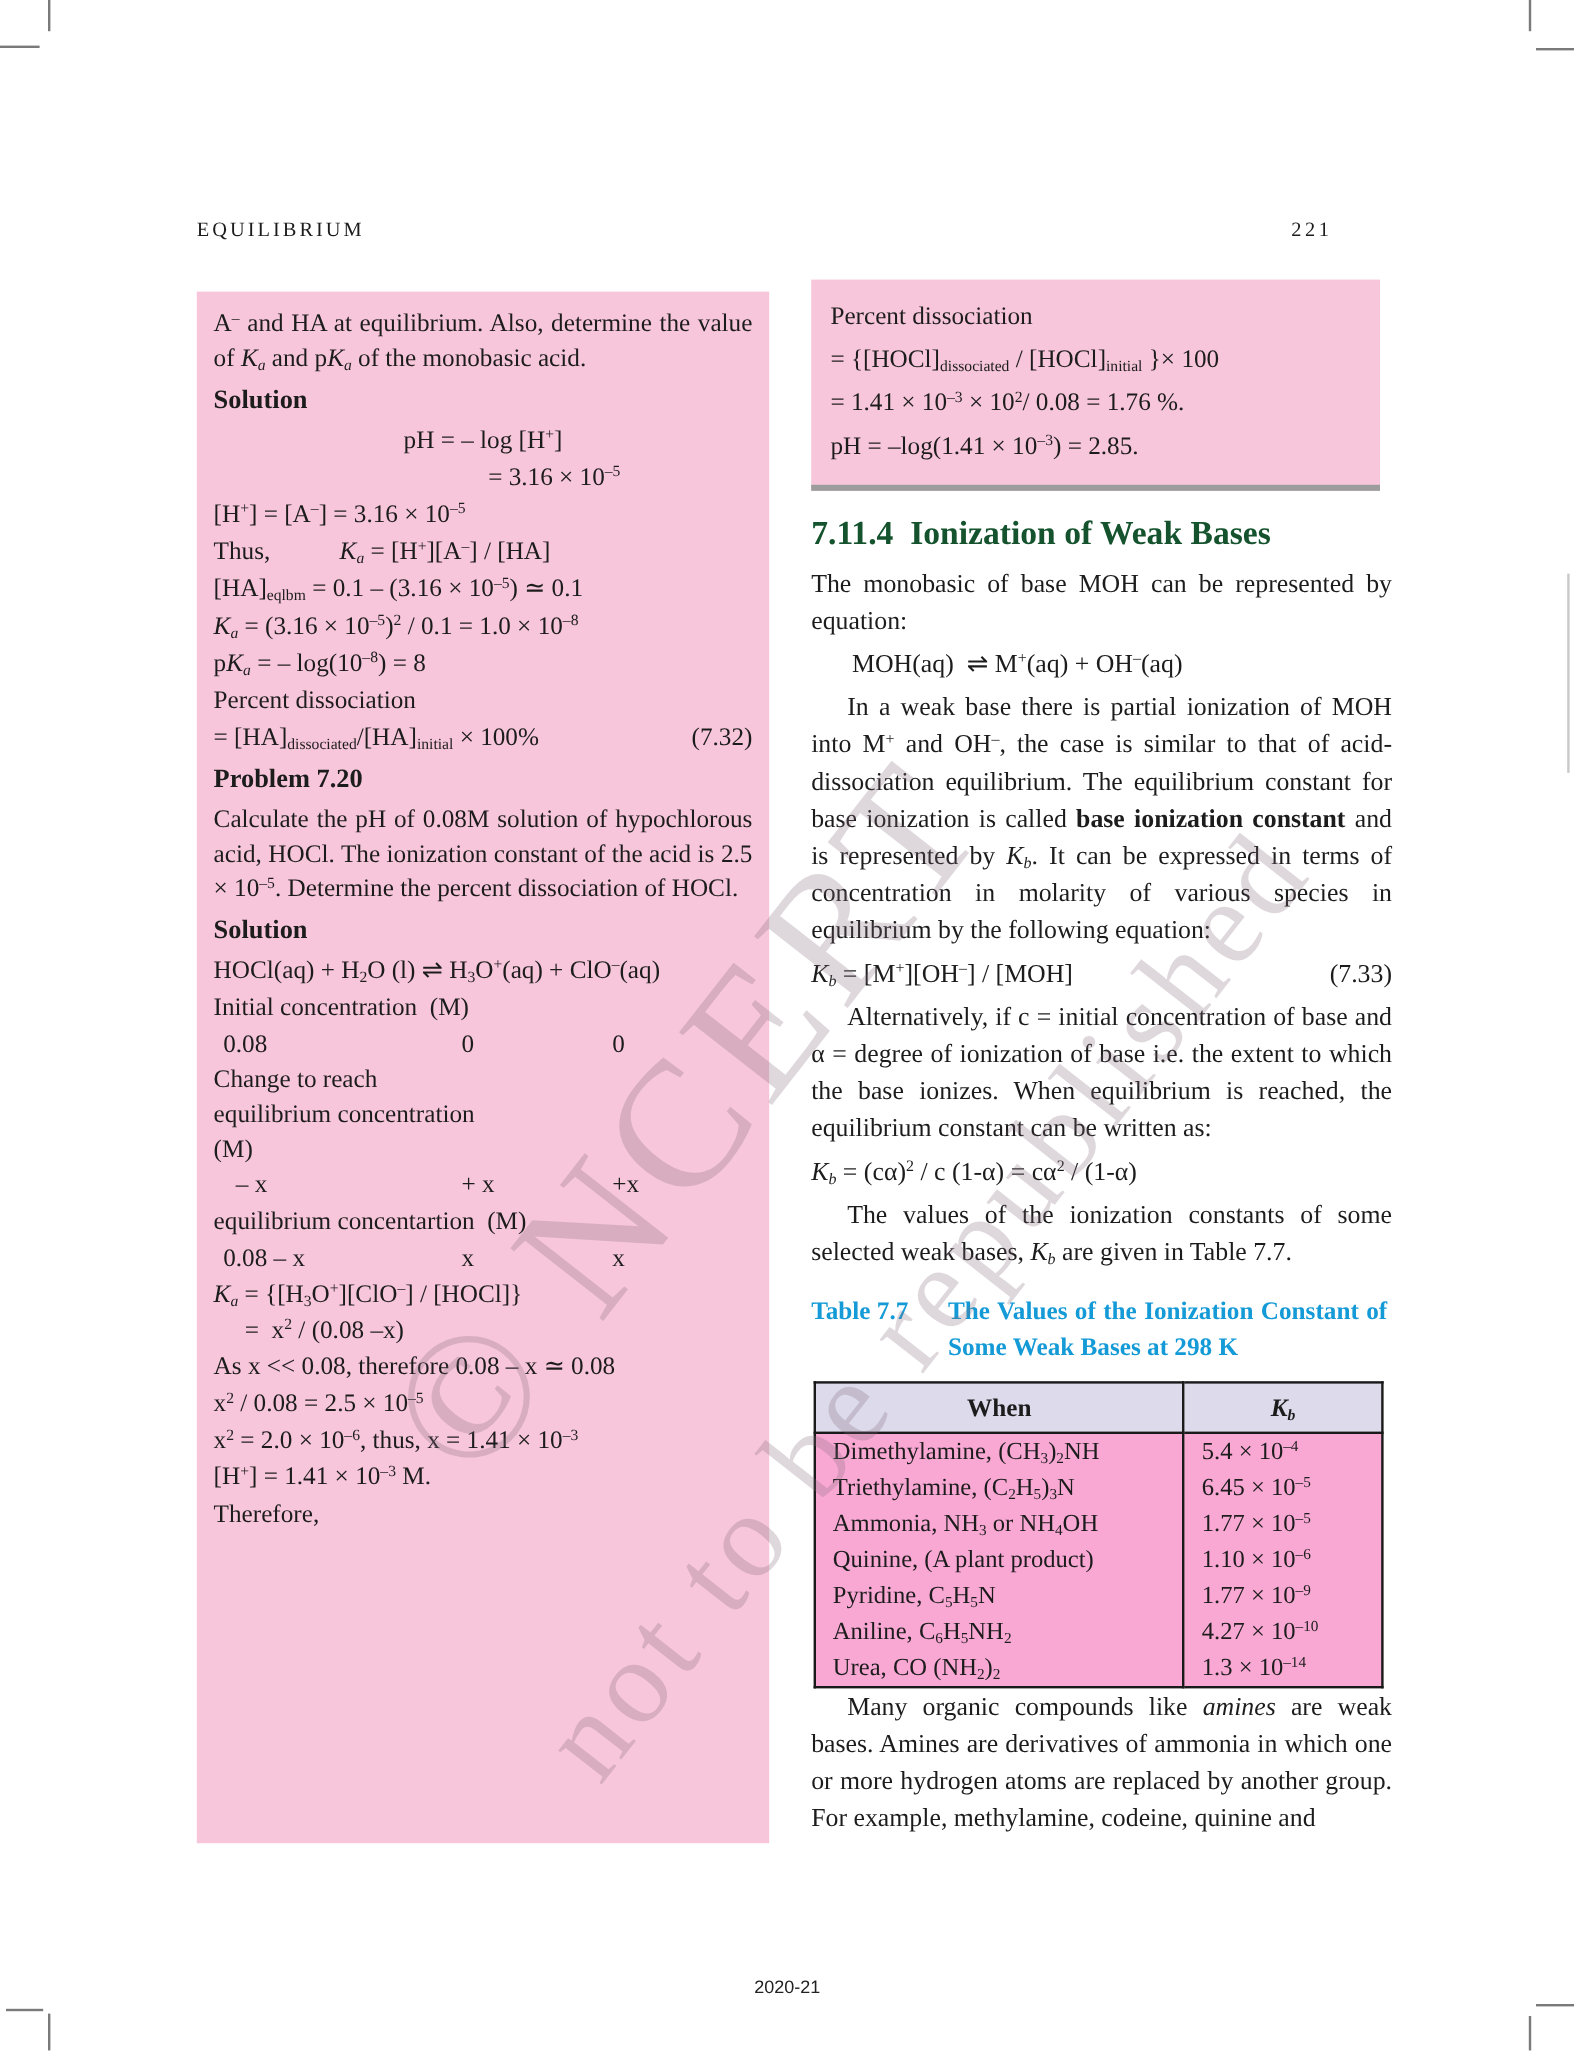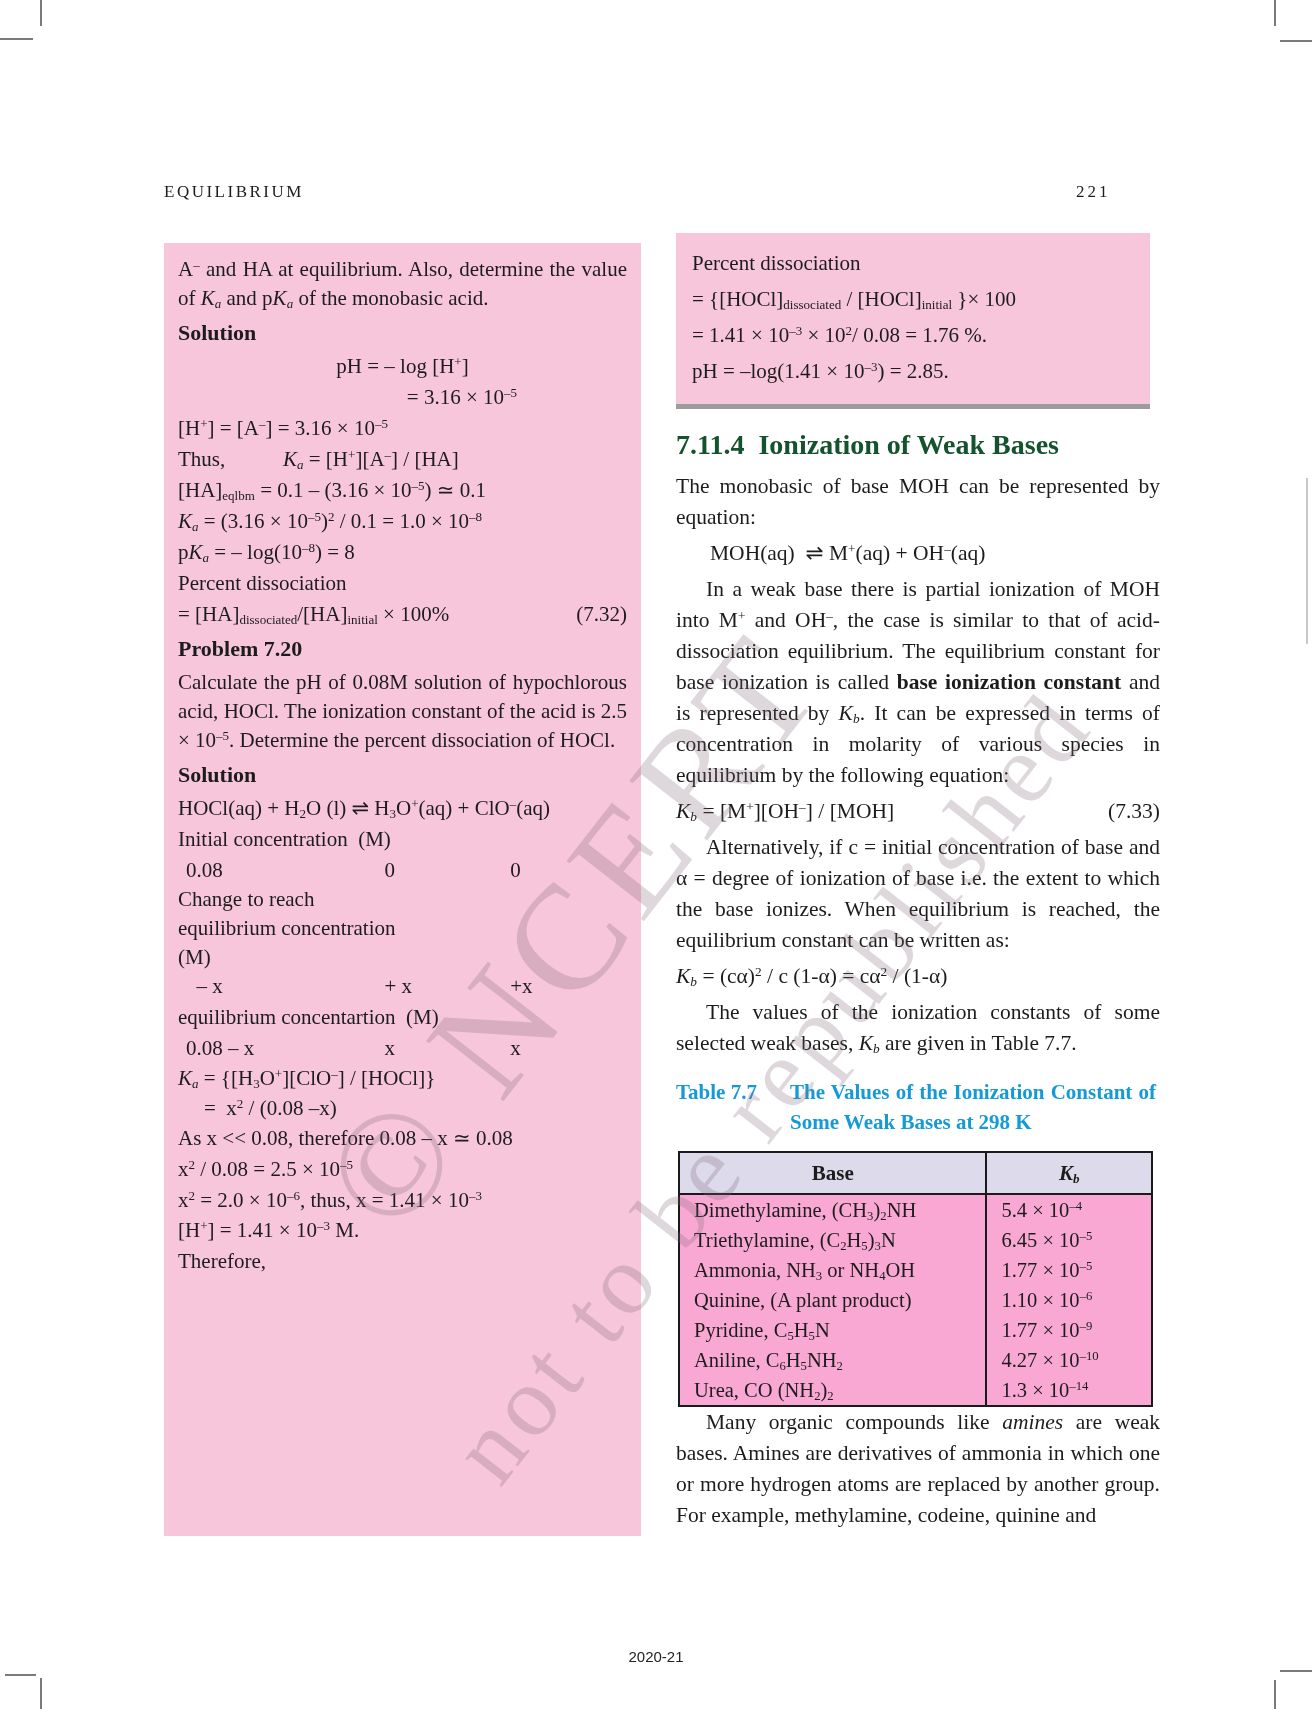--- a/index.html
+++ b/index.html
@@ -175,21 +175,21 @@
       </div>
 
     <div class="caption">
       <span class="cap-label">Table 7.7</span>
       <span class="cap-text">The Values of the Ionization Constant of Some Weak Bases at 298 K</span>
     </div>
 
     <table class="kb">
       <thead>
         <tr>
-          <th style="width:65%;">Base</th>
+          <th style="width:65%;">When</th>
           <th style="width:35%;"><i>K<sub>b</sub></i></th>
         </tr>
       </thead>
       <tbody>
           <tr>
             <td>Dimethylamine, (CH<sub>3</sub>)<sub>2</sub>NH</td>
             <td>5.4 × 10<sup>–4</sup></td>
           </tr>
           <tr>
             <td>Triethylamine, (C<sub>2</sub>H<sub>5</sub>)<sub>3</sub>N</td>

